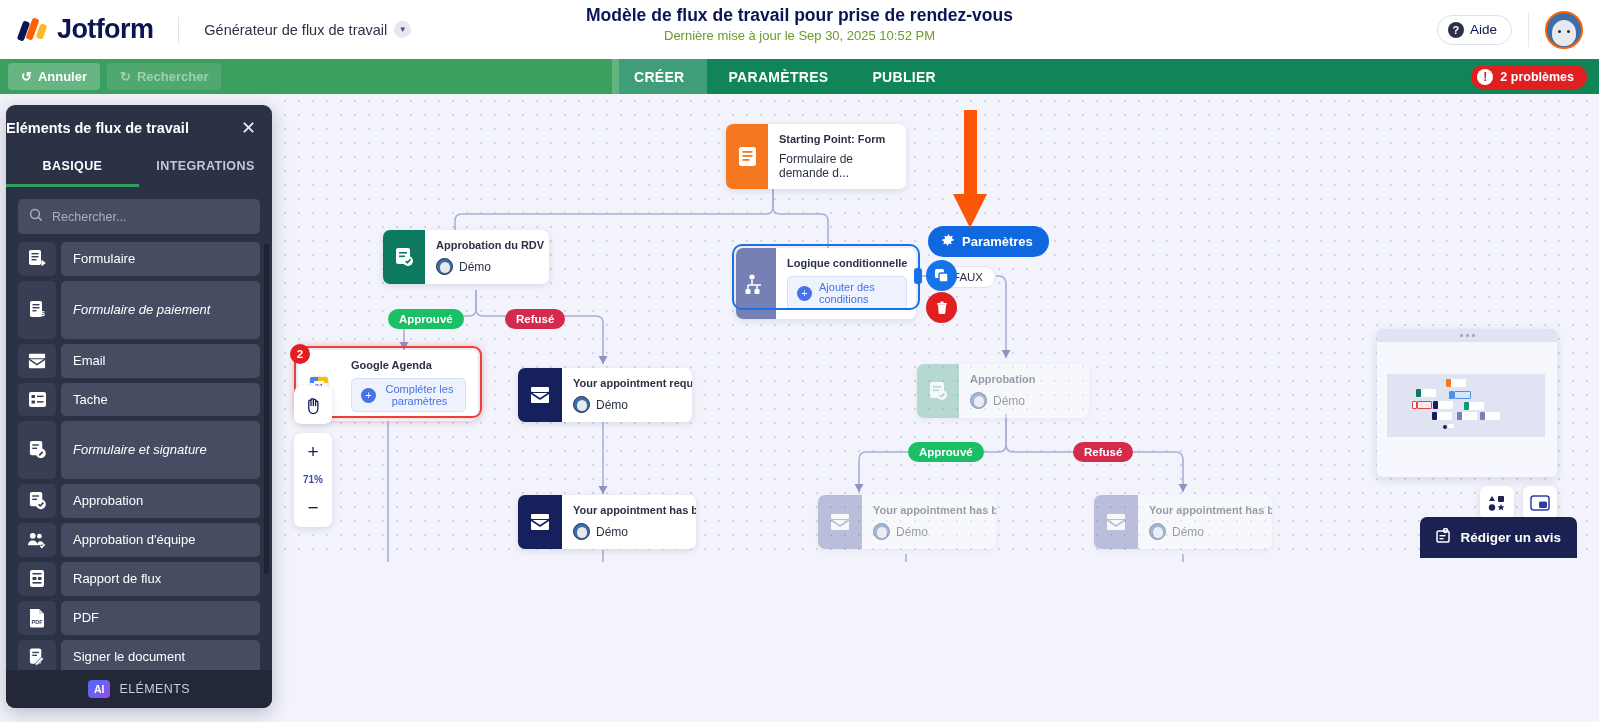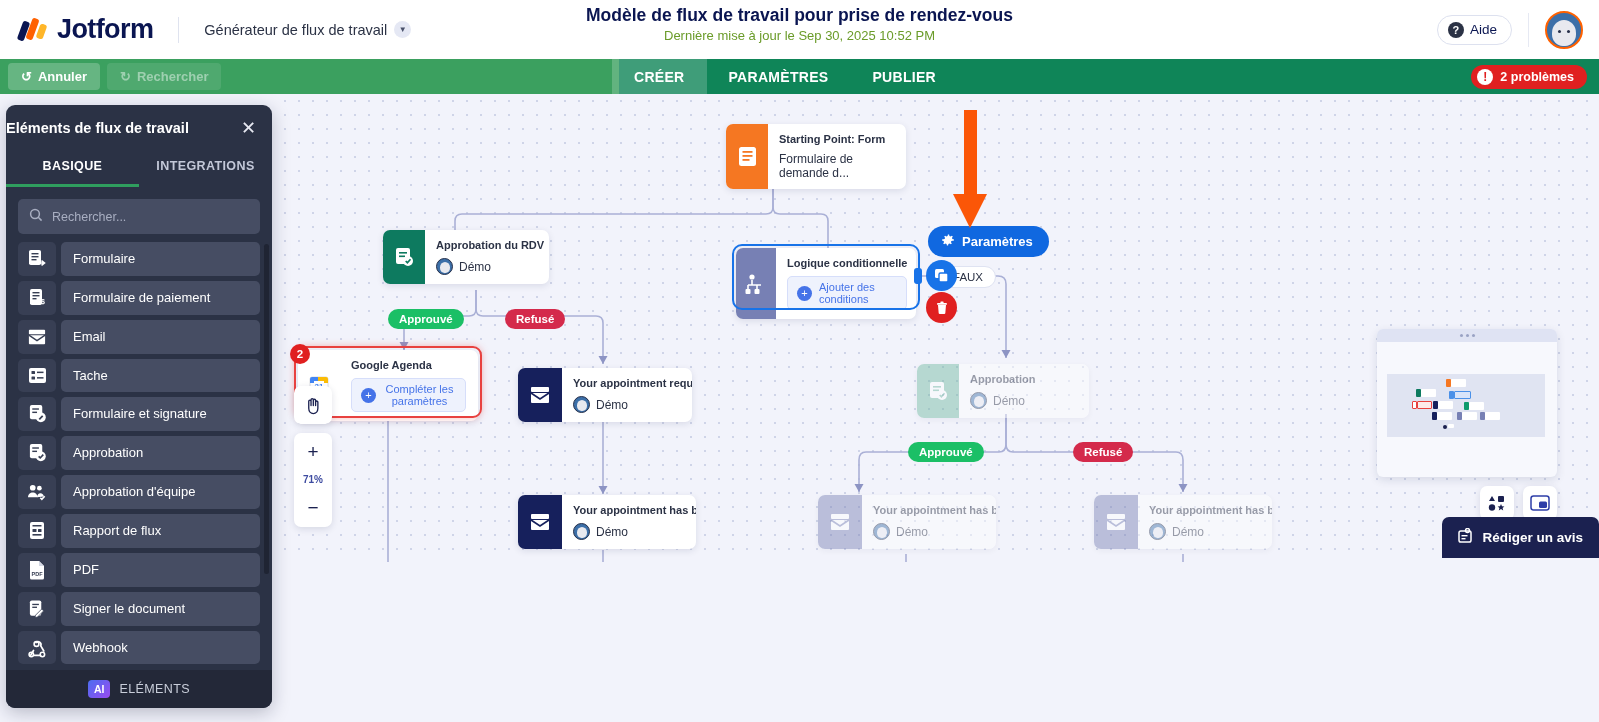--- a/index.html
+++ b/index.html
@@ -204,21 +204,21 @@
     display: flex; align-items: stretch; gap: 5px; margin-bottom: 5px; cursor: pointer;
   }
   .el-ic {
     width: 38px; flex: 0 0 38px; background: #383f54; border-radius: 5px;
     display: flex; align-items: center; justify-content: center; color: #fff;
   }
   .el-lbl {
     flex: 1; background: #464d63; border-radius: 5px; color: #fff; font-size: 13px;
     display: flex; align-items: center; padding: 9px 12px; line-height: 1.22; font-weight: 500;
   }
-  .el-item.tall .el-lbl { padding: 9px 12px; }
+  .el-item.tall .el-lbl { padding: 21px 12px; font-style: italic; }
   .panel-scroll {
     position: absolute; right: 3px; top: 2px; width: 5px; height: 330px;
     background: #1f2433; border-radius: 3px; cursor: pointer;
   }
   .panel-foot {
     height: 38px; background: #232838; display: flex; align-items: center;
     justify-content: center; gap: 9px; cursor: pointer;
   }
   .ai-chip {
     background: linear-gradient(135deg,#4b6df0,#9a4bf0); color: #fff; font-size: 10.5px;
@@ -252,21 +252,21 @@
   .mm-n span { display: block; width: 15px; height: 8px; background: #fff; border-radius: 1px; }
   .mm-dot { position: absolute; width: 4px; height: 4px; border-radius: 50%; background: #1b2150; }
 
   .tool-btns { position: absolute; right: 42px; bottom: 42px; display: flex; gap: 9px; z-index: 21; }
   .tool-btn {
     width: 34px; height: 34px; background: #fff; border-radius: 7px;
     box-shadow: 0 2px 7px rgba(20,30,70,0.13);
     display: flex; align-items: center; justify-content: center; cursor: pointer; color: #1b2150;
   }
   .review-btn {
-    position: absolute; right: 0; bottom: 4px; z-index: 22;
+    position: absolute; right: 22px; bottom: 4px; z-index: 22;
     background: #1b2150; color: #fff; border-radius: 7px 7px 0 0;
     display: flex; align-items: center; gap: 8px; padding: 11px 16px;
     font-size: 13.5px; font-weight: bold; cursor: pointer;
   }
   .arrow-anno { position: absolute; z-index: 18; }
 </style>
 </head>
 <body>
 
 <div id="app">

